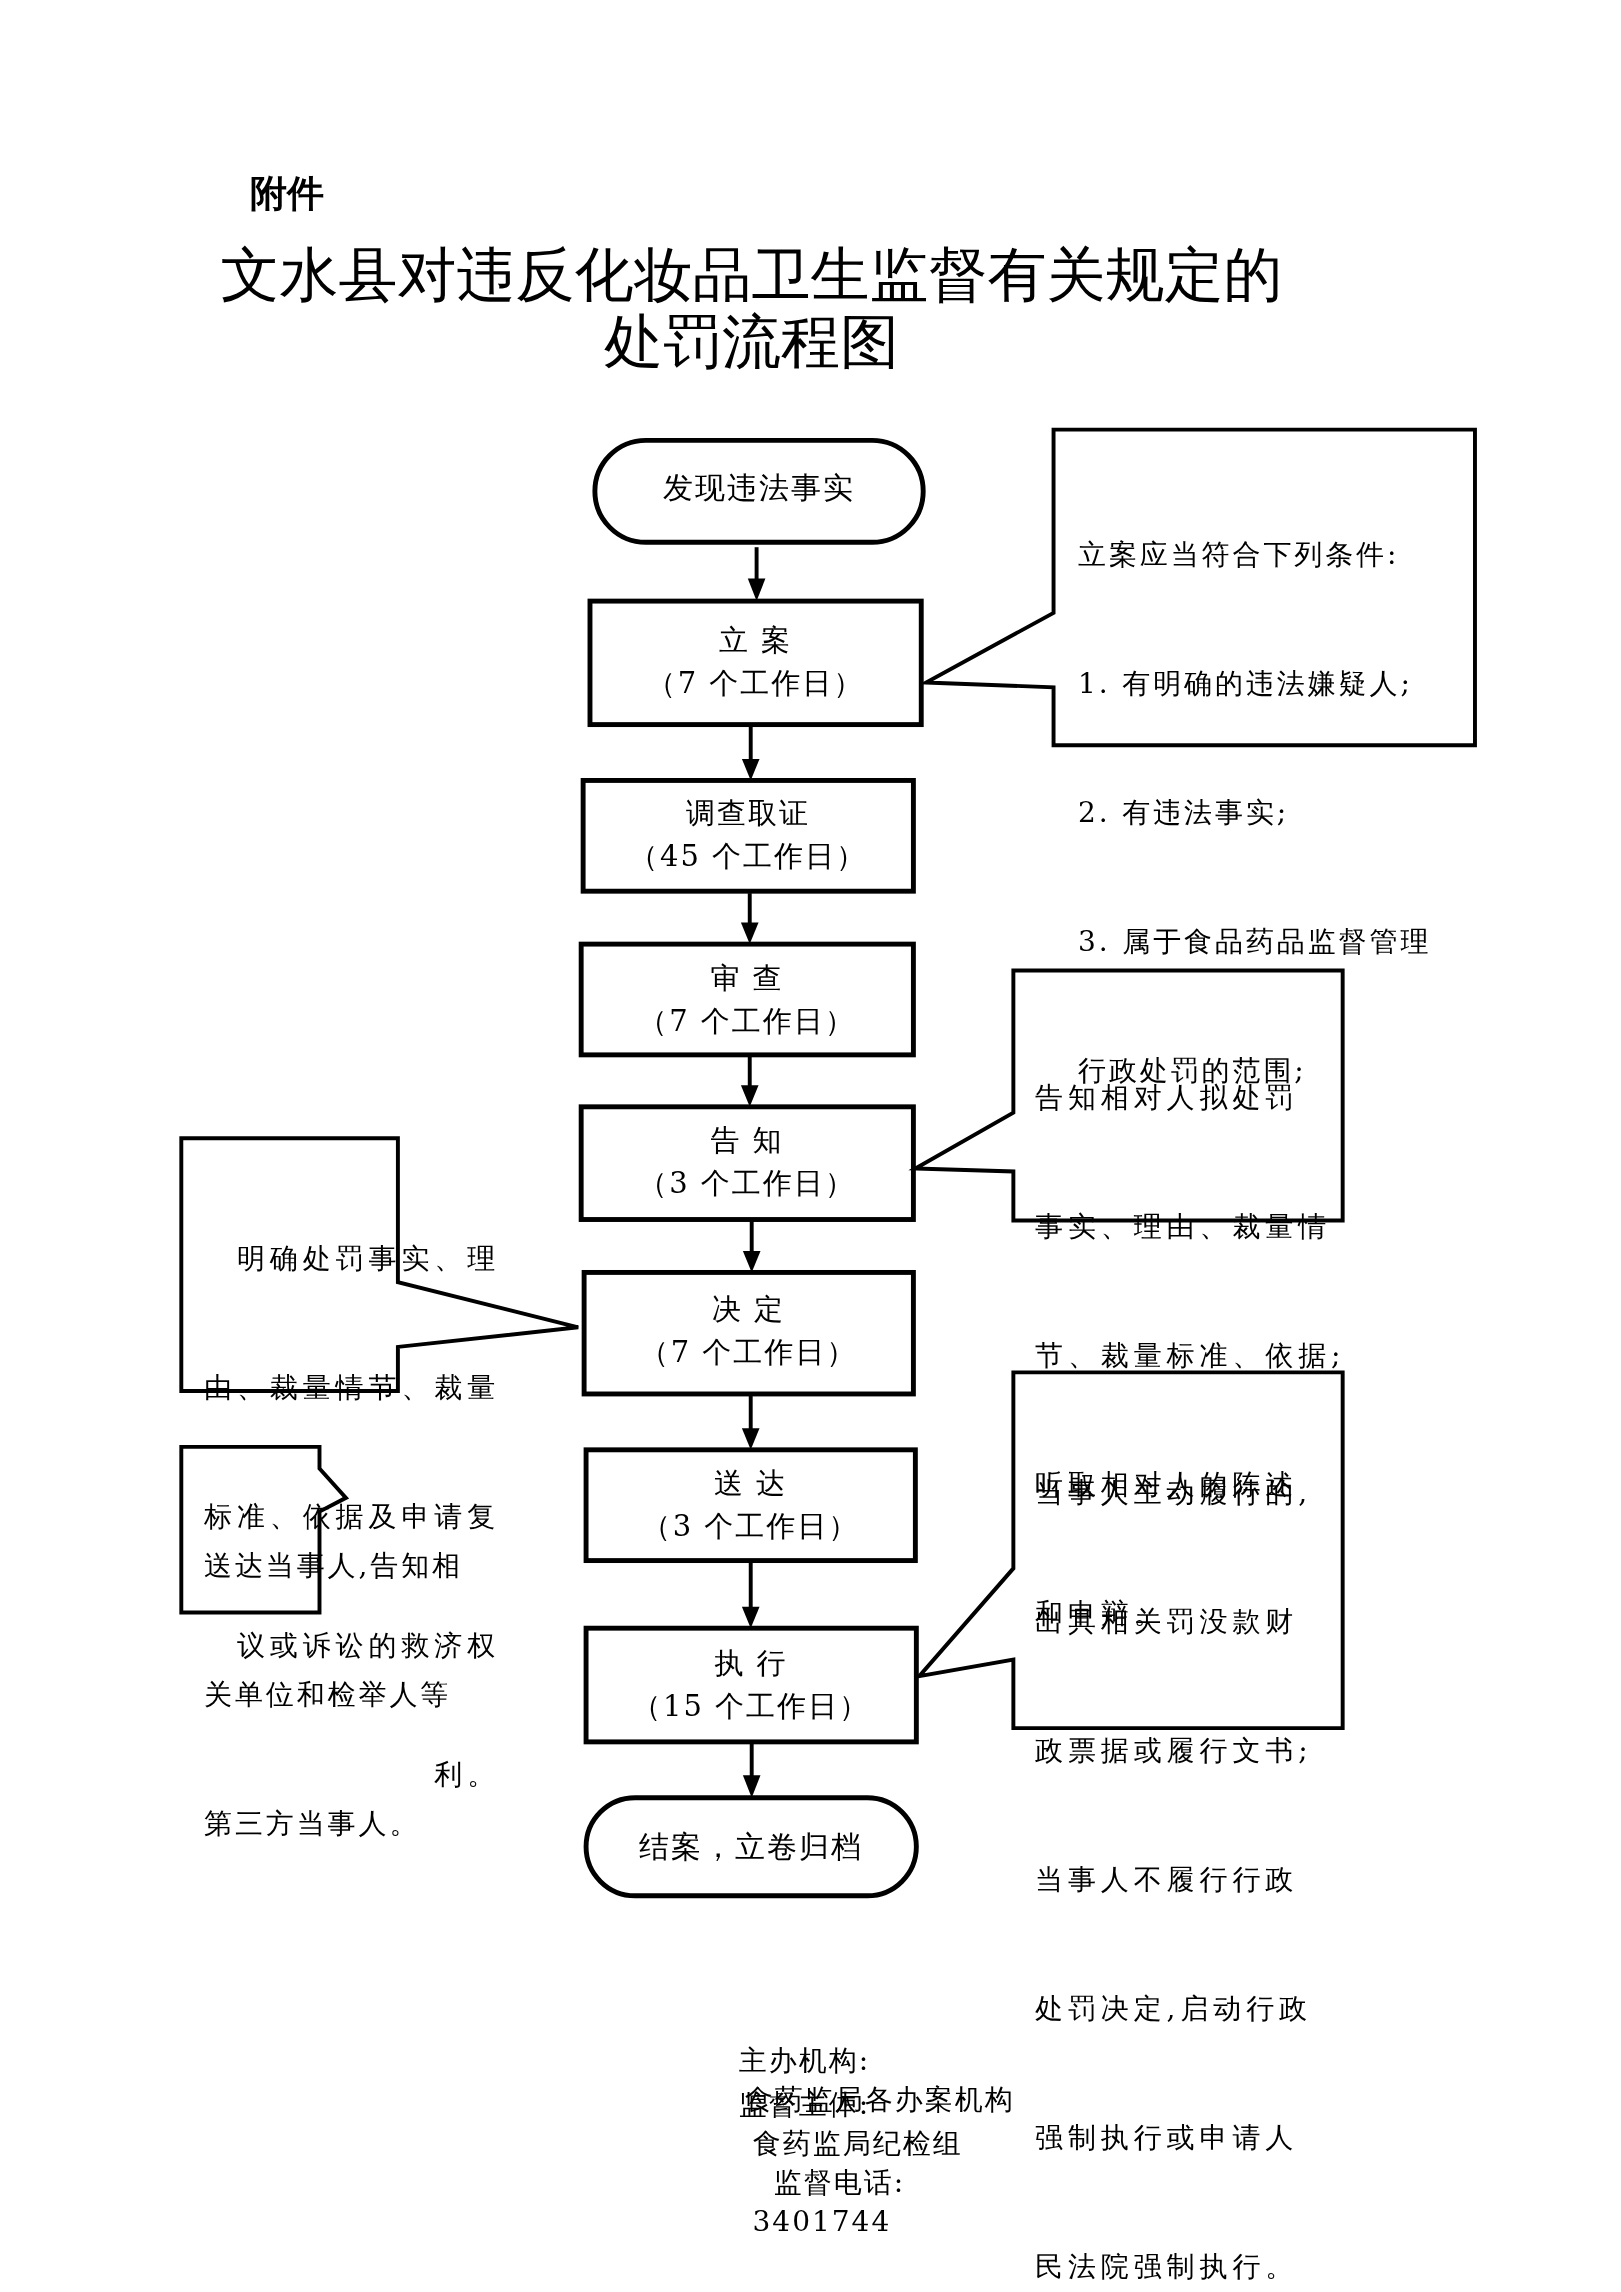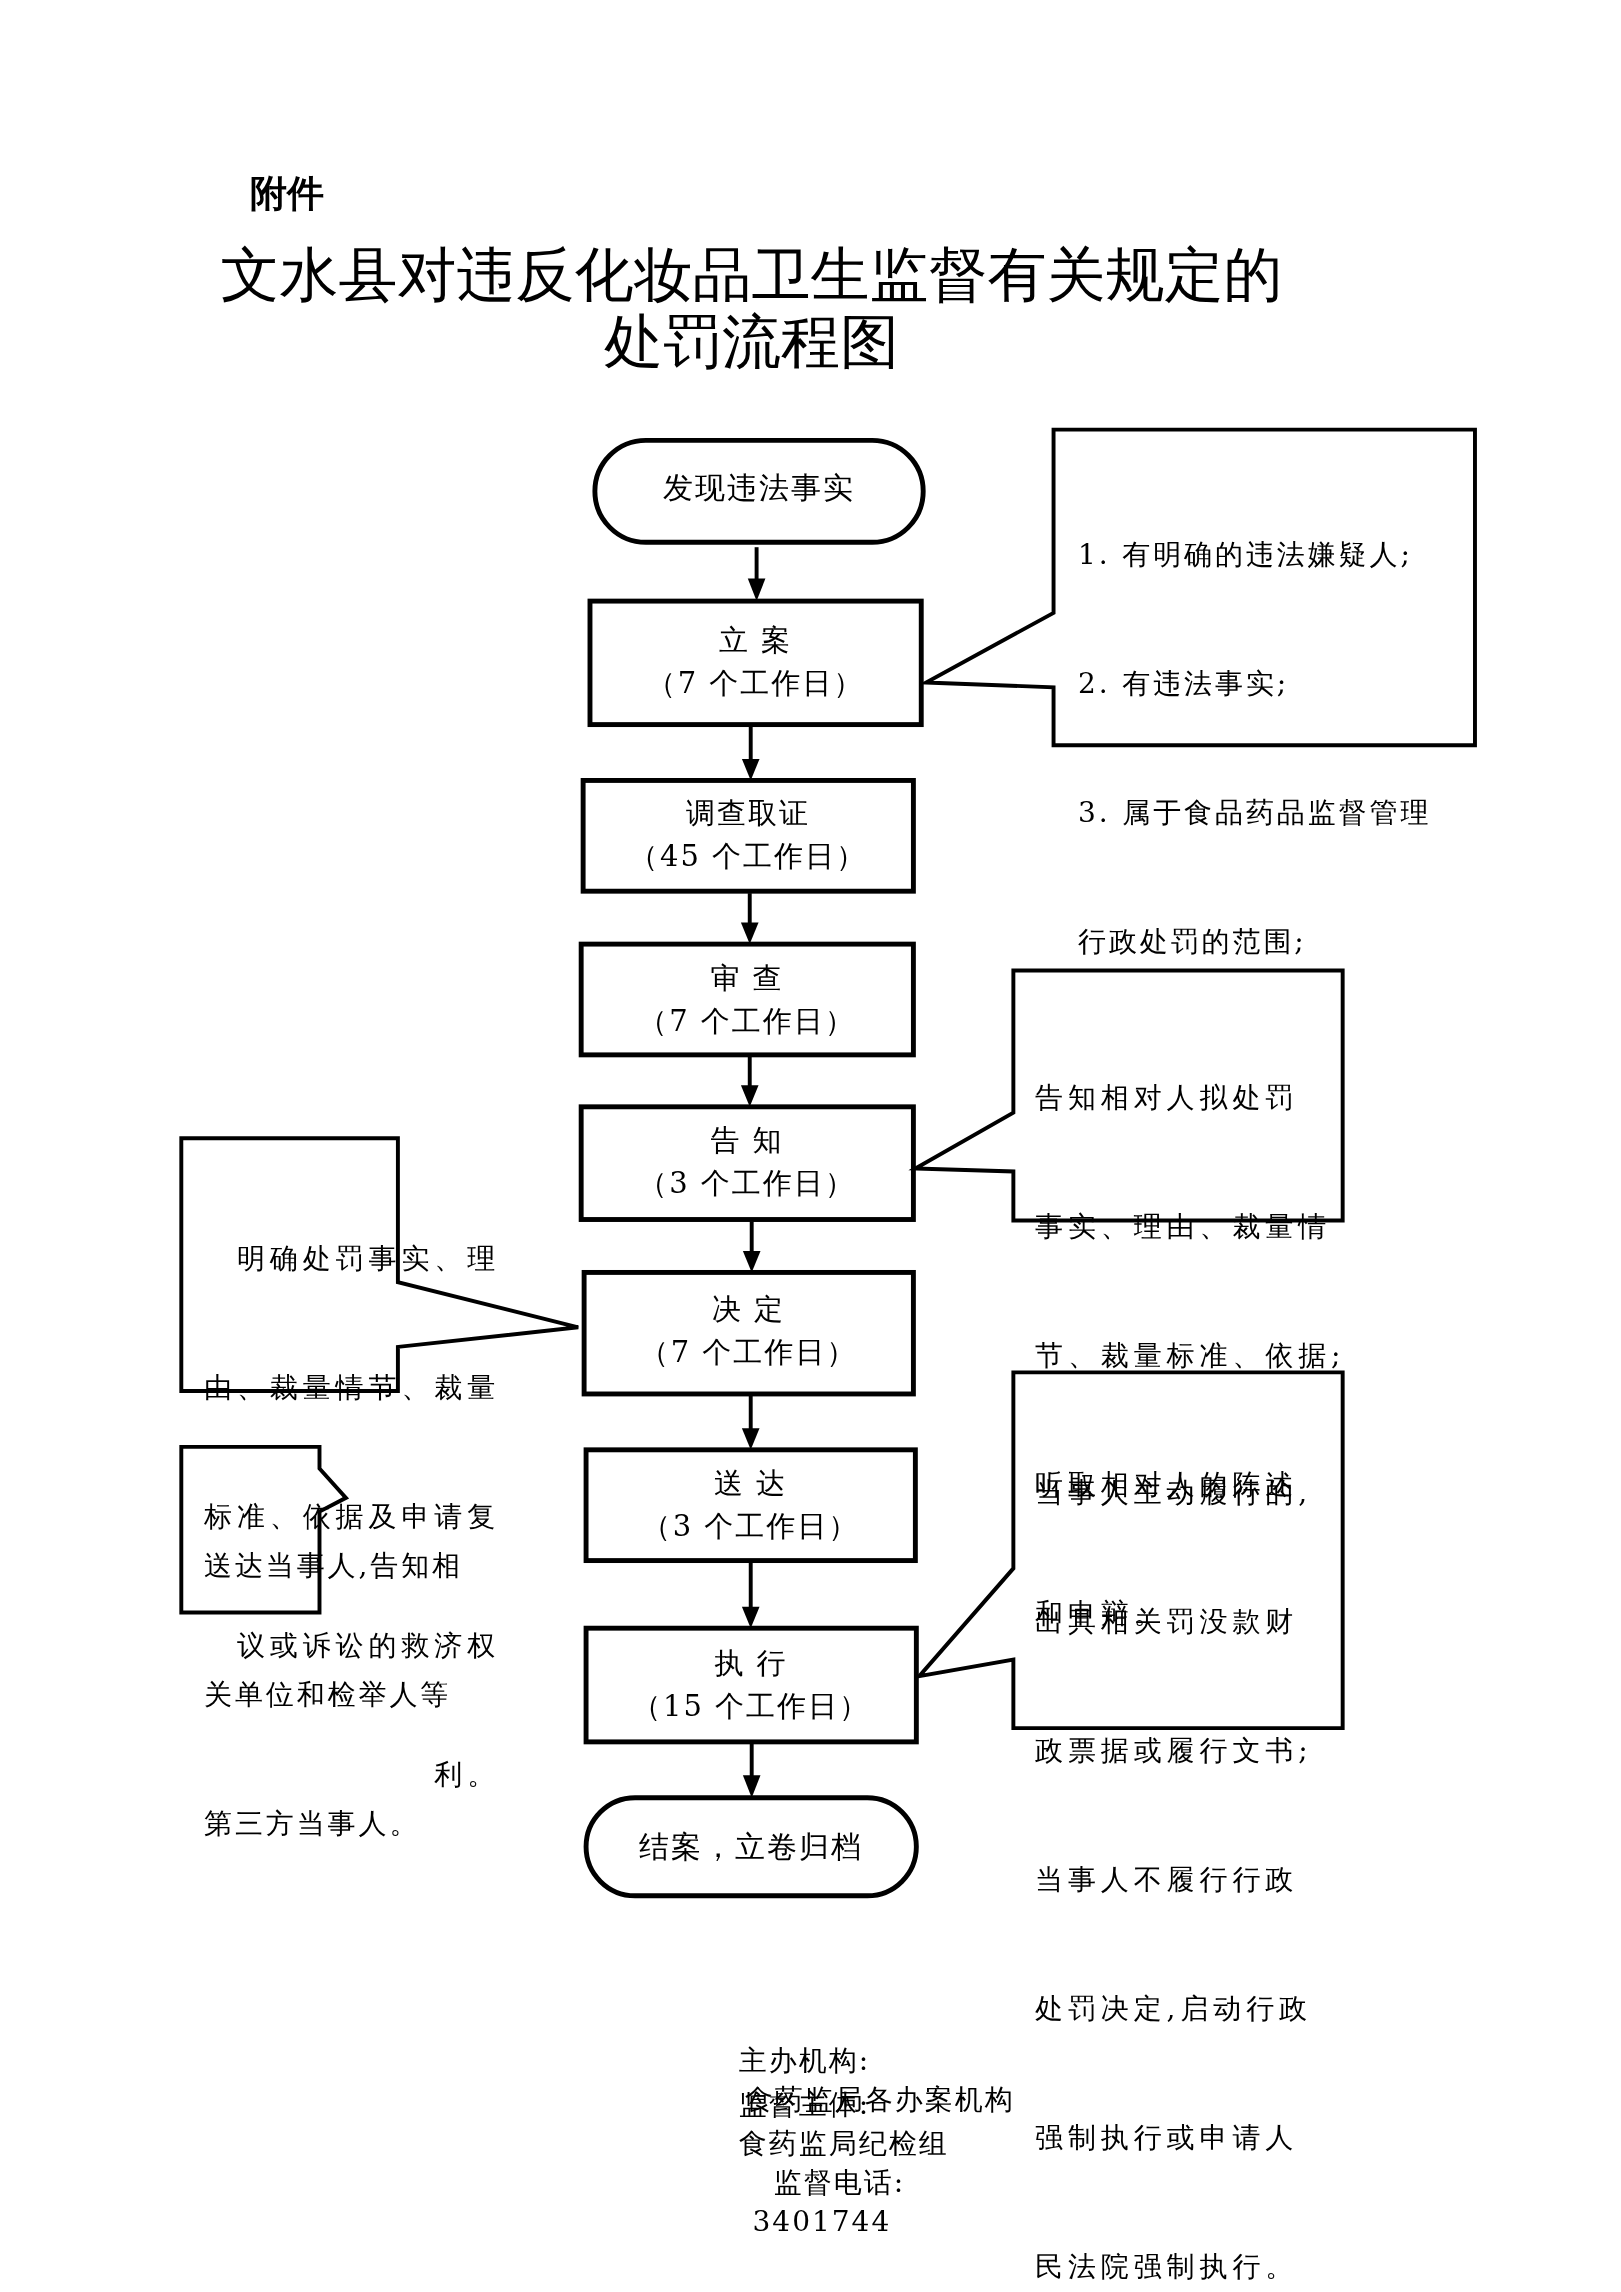--- a/index.html
+++ b/index.html
@@ -109,20 +109,21 @@
   <div>（3 个工作日）</div>
 </div>
 <div class="node-text" style="left:586px; top:1642px; width:330px;">
   <div>执  行</div>
   <div>（15 个工作日）</div>
 </div>
 
 <div class="node-text" style="left:586px; top:1825px; width:330px; font-size:30px;">结案，立卷归档</div>
 
 <div class="note-text" style="left:1078px; top:447px; letter-spacing:2.9px;">
+  <div>立案应当符合下列条件:</div>
   <div>1. 有明确的违法嫌疑人;</div>
   <div>2. 有违法事实;</div>
   <div>3. 属于食品药品监督管理</div>
   <div>行政处罚的范围;</div>
 </div>
 
 <div class="note-text" style="left:1035px; top:990px;">
   <div>告知相对人拟处罚</div>
   <div>事实、理由、裁量情</div>
   <div>节、裁量标准、依据;</div>
@@ -153,17 +154,17 @@
   <div>强制执行或申请人</div>
   <div>民法院强制执行。</div>
 </div>
 
 <div class="footer-line" style="top:2002px;">
   <span>主办机构:</span>
   <span style="margin-left:6px;">食药监局各办案机构</span>
 </div>
 <div class="footer-line" style="top:2046px;">
   <span>监督主体:</span>
-  <span style="margin-left:0;text-align:right;">食药监局纪检组</span>
+  <span style="margin-left:14px;text-align:right;">食药监局纪检组</span>
   <span style="margin-left:35px;">监督电话:</span>
   <span style="margin-left:13.7px;">3401744</span>
 </div>
 
 
 </body></html>

